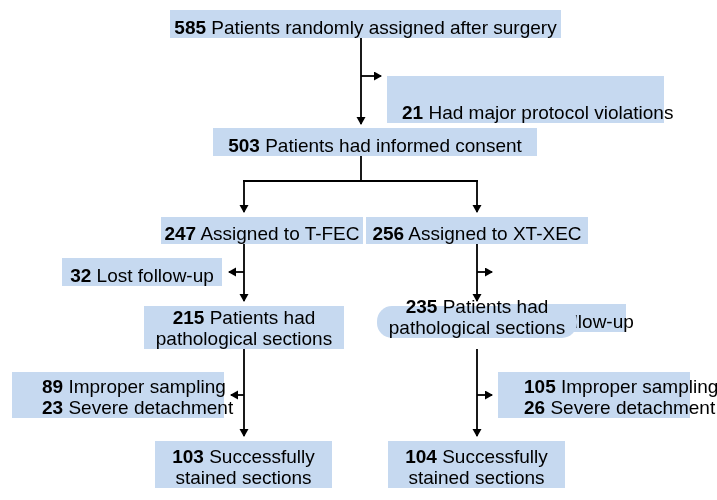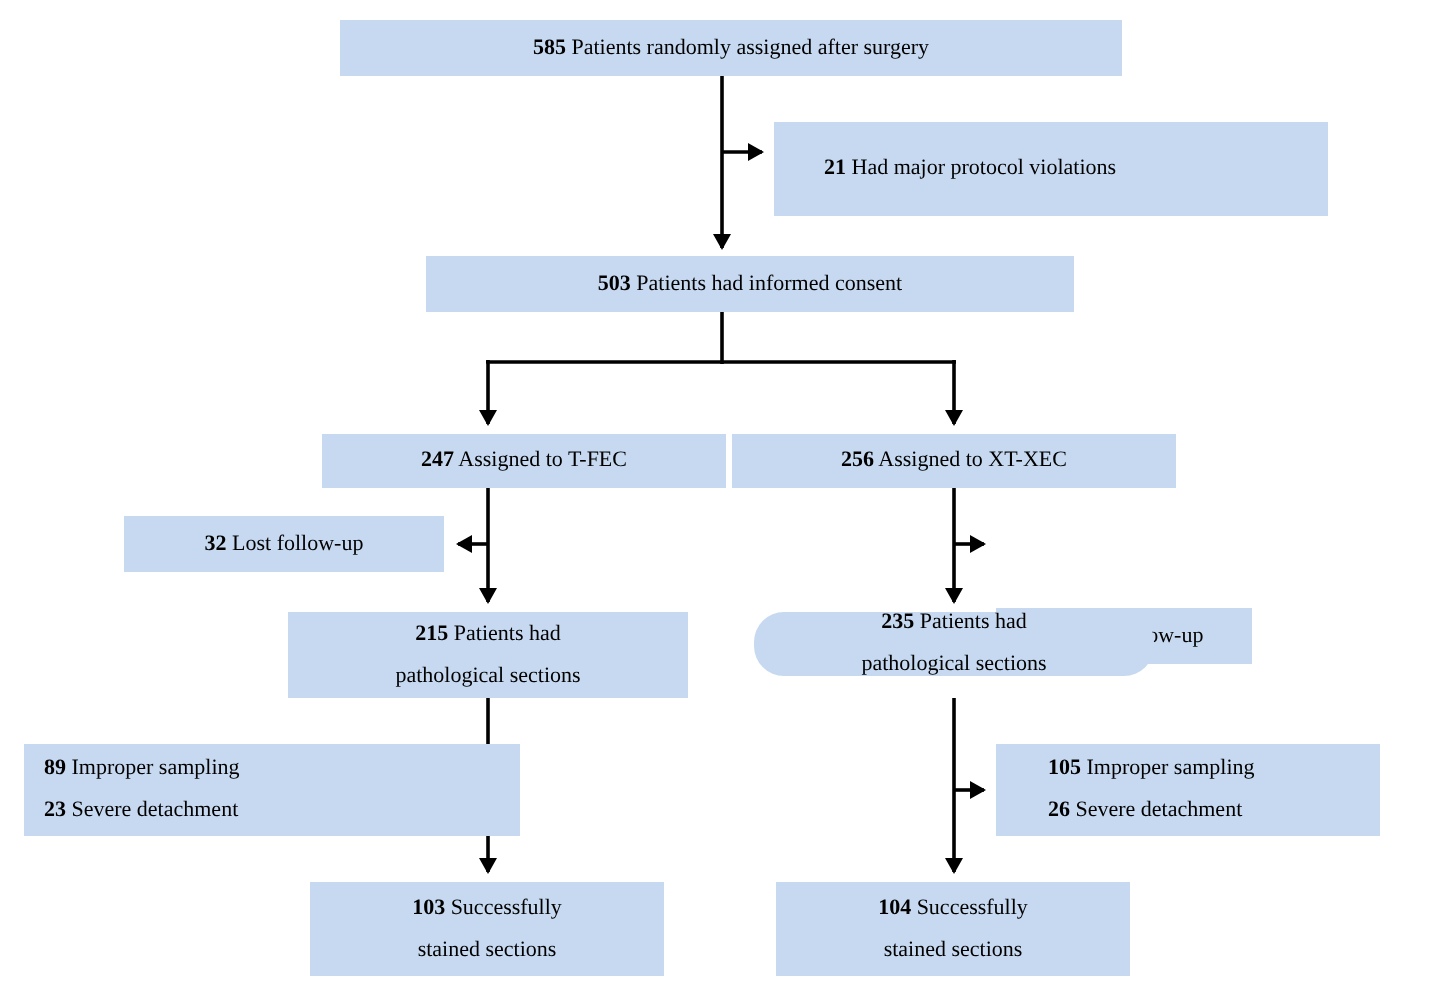--- a/index.html
+++ b/index.html
@@ -14,29 +14,28 @@
     width:717px;height:500px;
     background:var(--bg);
     font-family:"Liberation Sans","DejaVu Sans",sans-serif;
     color:var(--text-color);
     overflow:hidden;
   }
   svg.connectors{position:absolute;left:0;top:0;z-index:1;}
   .box{
     position:absolute;
     background:var(--box-fill);
-    font-size:11px;
+    font-size:19px;
     line-height:21px;
     display:flex;
     flex-direction:column;
-    justify-content:center;
+    justify-content:flex-end;
     z-index:2;
     box-sizing:border-box;
     white-space:nowrap;
-    font-family:Liberation Serif, serif;
   }
   .box.center{align-items:center;text-align:center;}
   .box.left{align-items:flex-start;text-align:left;}
   .box .bline b{font-weight:700;}
 </style>
 </head>
 <body>
 
 <div class="canvas">
 
@@ -68,21 +67,21 @@
     <line x1="477" y1="272" x2="492" y2="272" stroke="#000" stroke-width="1.8" marker-end="url(#arrow)"></line>
 
     <line x1="477" y1="349" x2="477" y2="436" stroke="#000" stroke-width="1.8" marker-end="url(#arrow)"></line>
     <line x1="477" y1="395" x2="492" y2="395" stroke="#000" stroke-width="1.8" marker-end="url(#arrow)"></line>
   </svg>
 
   <div class="box center" style="left:170px;top:10px;width:391px;height:28px;">
     <div class="bline"><b>585</b> <span>Patients randomly assigned after surgery</span></div>
   </div>
 
-  <div class="box left" style="left:387px;top:61px;width:277px;height:47px;padding-left:25px;">
+  <div class="box left" style="left:387px;top:76px;width:277px;height:47px;padding-left:15px;">
     <div class="bline"><b>21</b> <span>Had major protocol violations</span></div>
   </div>
 
   <div class="box center" style="left:213px;top:128px;width:324px;height:28px;">
     <div class="bline"><b>503</b> <span>Patients had informed consent</span></div>
   </div>
 
   <div class="box center" style="left:143px;top:217px;width:202px;height:27px;margin-left:18px;">
     <div class="bline"><b>247</b> <span>Assigned to T-FEC</span></div>
   </div>
@@ -102,21 +101,21 @@
   <div class="box center" style="left:144px;top:306px;width:200px;height:43px;">
     <div class="bline"><b>215</b> <span>Patients had</span></div>
     <div class="bline"><span>pathological sections</span></div>
   </div>
 
   <div class="box center" style="left:377px;top:306px;width:200px;height:32px;border-radius:15px;">
     <div class="bline"><b>235</b> <span>Patients had</span></div>
     <div class="bline"><span>pathological sections</span></div>
   </div>
 
-  <div class="box left" style="left:12px;top:372px;width:248px;height:46px;padding-left:10px;">
+  <div class="box left" style="left:12px;top:372px;width:212px;height:46px;padding-left:30px;">
     <div class="bline"><b>89</b> <span>Improper sampling</span></div>
     <div class="bline"><b>23</b> <span>Severe detachment</span></div>
   </div>
 
   <div class="box left" style="left:498px;top:372px;width:192px;height:46px;padding-left:26px;">
     <div class="bline"><b>105</b> <span>Improper sampling</span></div>
     <div class="bline"><b>26</b> <span>Severe detachment</span></div>
   </div>
 
   <div class="box center" style="left:155px;top:441px;width:177px;height:47px;">

